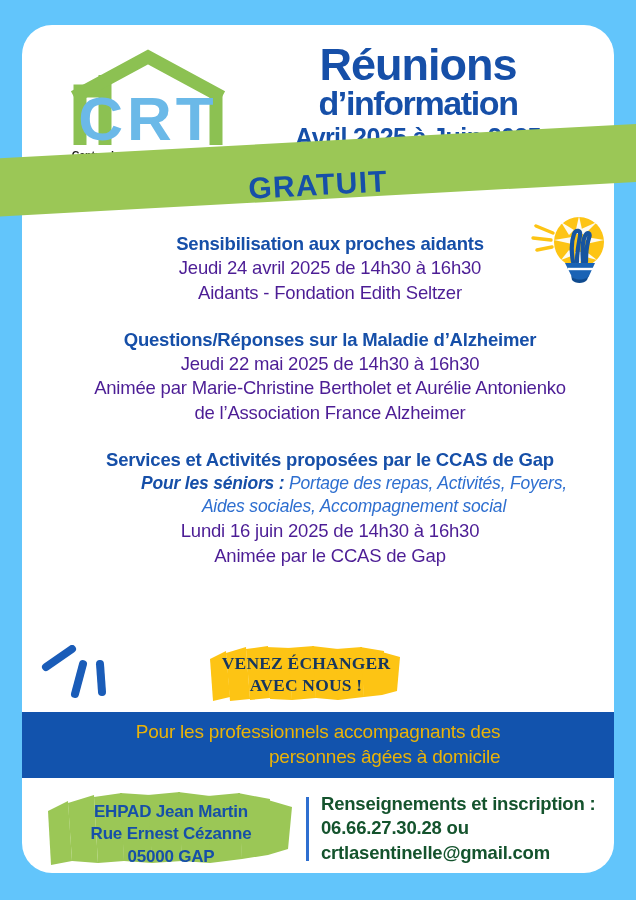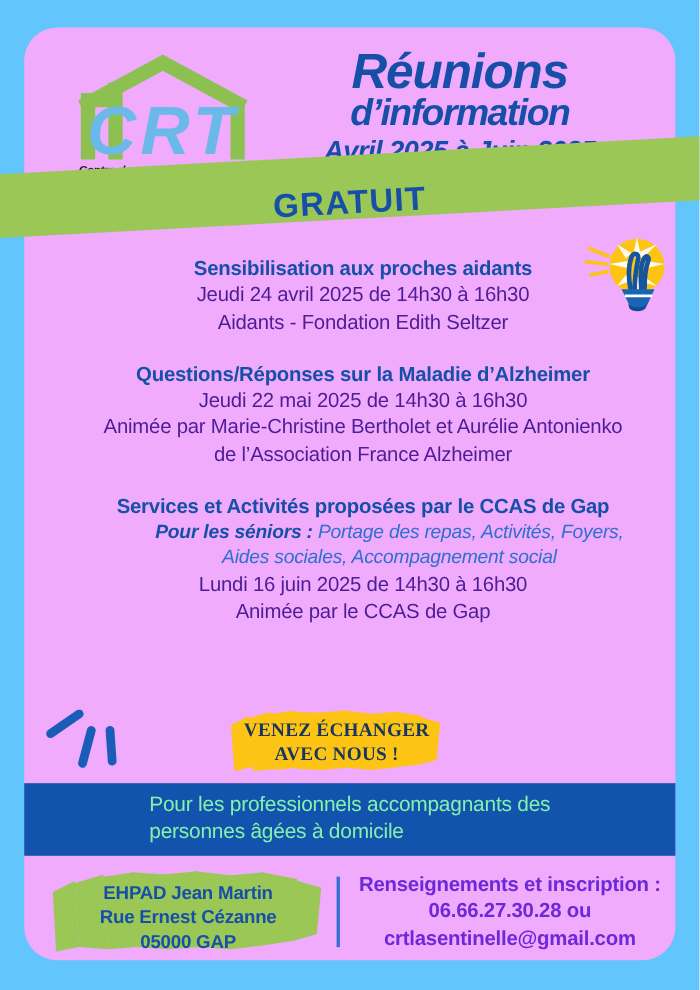--- a/index.html
+++ b/index.html
@@ -18,24 +18,23 @@
     background: #62c5fb;
     overflow: hidden;
   }
   
   .card {
     position: absolute;
     left: 22px;
     top: 25px;
     width: 592px;
     height: 848px;
-    background: #f0abfc;
+    background: #ffffff;
     border-radius: 30px;
     overflow: hidden;
-    font-style: italic;
   }
   
   .logo {
     position: absolute;
     left: 36px;
     top: 22px;
     width: 180px;
     height: 135px;
   }
   .logo svg { display: block; }
@@ -206,26 +205,26 @@
     left: 22px;
     top: 712px;
     width: 592px;
     height: 66px;
     background: #1253ad;
     display: flex;
     align-items: center;
     justify-content: center;
   }
   .blue-band-txt {
-    color: #86efac;
+    color: #eab308;
     font-size: 19px;
     font-weight: 400;
     letter-spacing: -0.2px;
     line-height: 1.3;
-    text-align: left;
+    text-align: right;
   }
   
   .footer {
     position: absolute;
     left: 22px;
     top: 784px;
     width: 592px;
     height: 89px;
     display: flex;
     align-items: center;
@@ -253,22 +252,21 @@
     line-height: 1.33;
   }
   .divider {
     width: 3px;
     height: 64px;
     background: #2e6fd0;
     margin: 0 12px 0 6px;
   }
   .contact {
     flex: 1;
-    text-align: center;
-    color: #6d28d9;
+    color: #14532d;
     font-size: 18.5px;
     font-weight: 700;
     letter-spacing: -0.2px;
     line-height: 1.3;
     padding-right: 8px;
   }
   .contact span { display: block; }
 </style>
 </head>
 <body>

